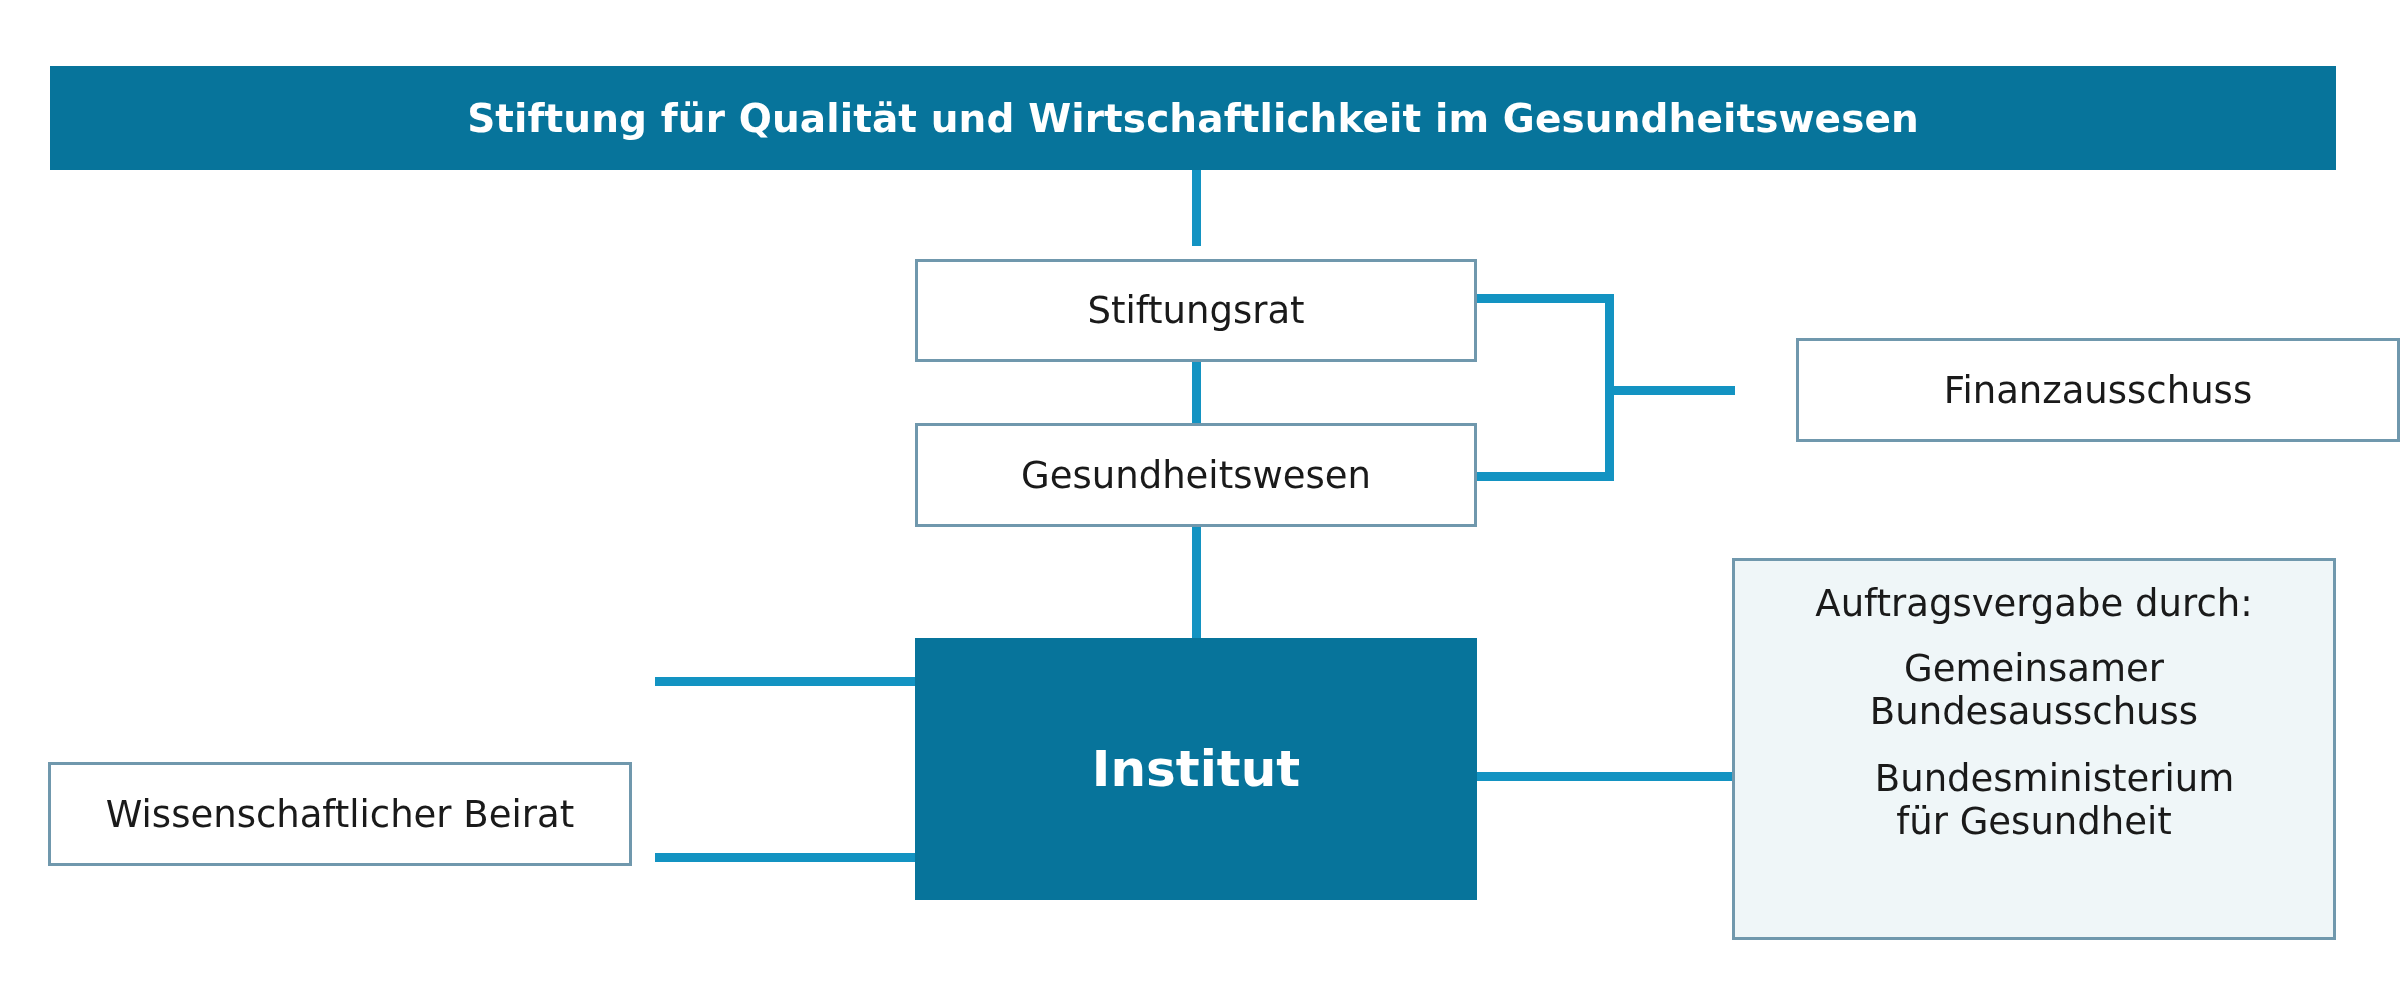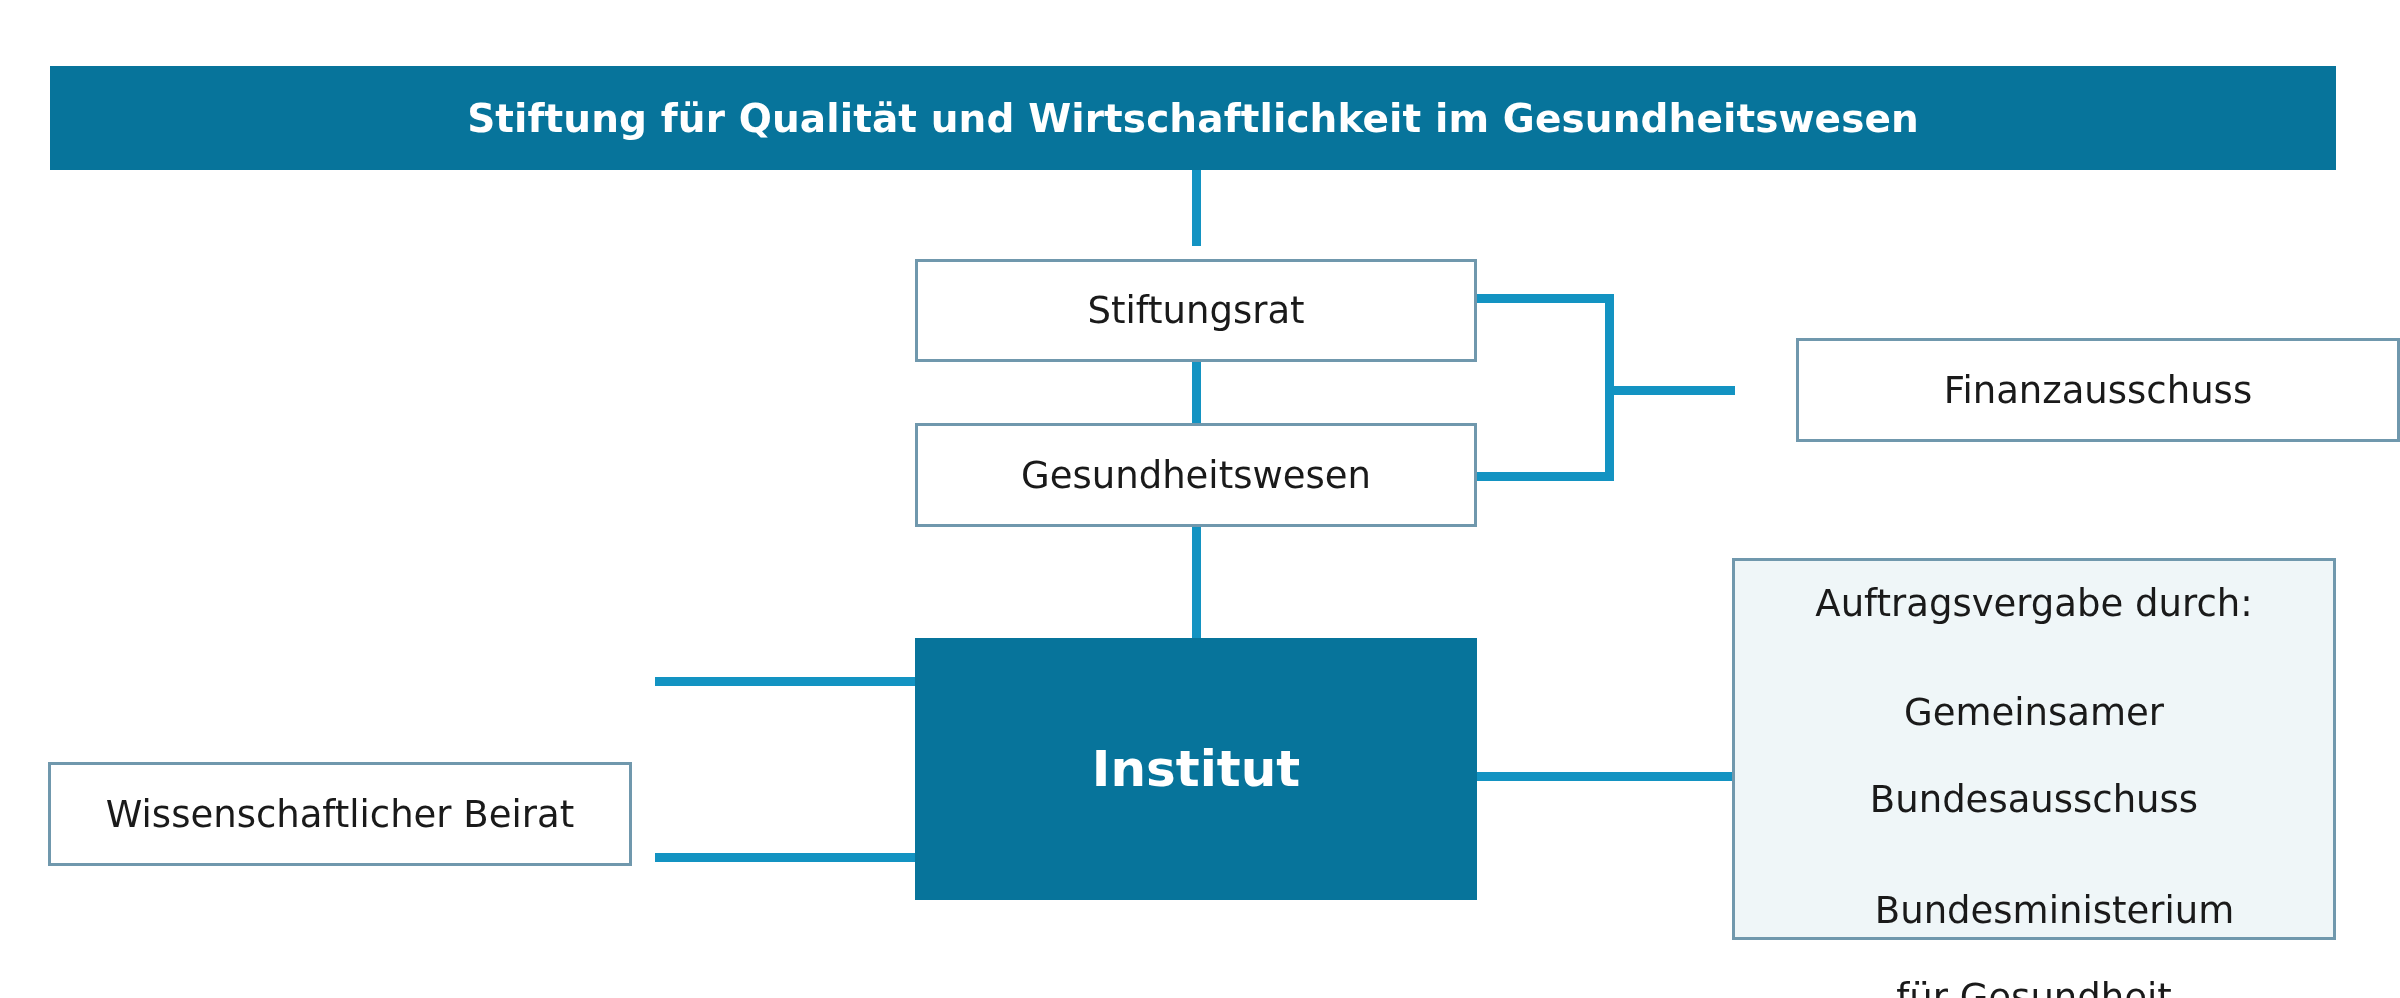--- a/index.html
+++ b/index.html
@@ -34,21 +34,20 @@
     color: #1a1a1a;
   }
   .node-filled {
     background: #07749b;
     color: #ffffff;
   }
   .node-tint {
     background: #eff6f8;
     border: 3px solid #7098ad;
     color: #1a1a1a;
-    gap: 44px;
   }
 
   
   #header-bar {
     left: 50px;
     top: 66px;
     width: 2286px;
     height: 104px;
     font-size: 39px;
     font-weight: bold;

